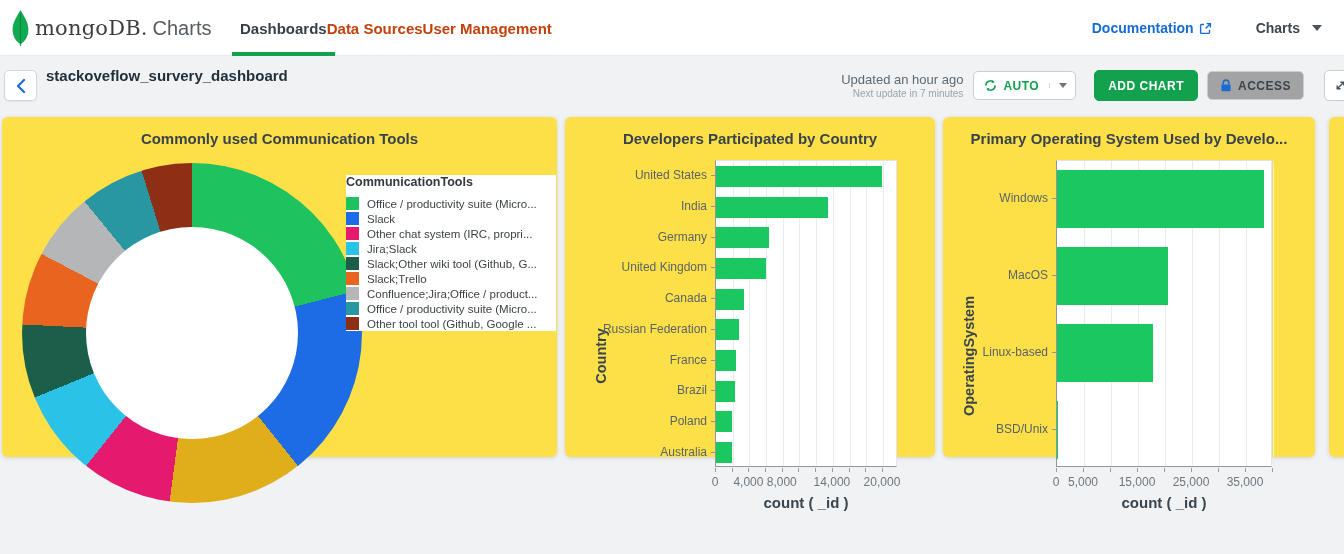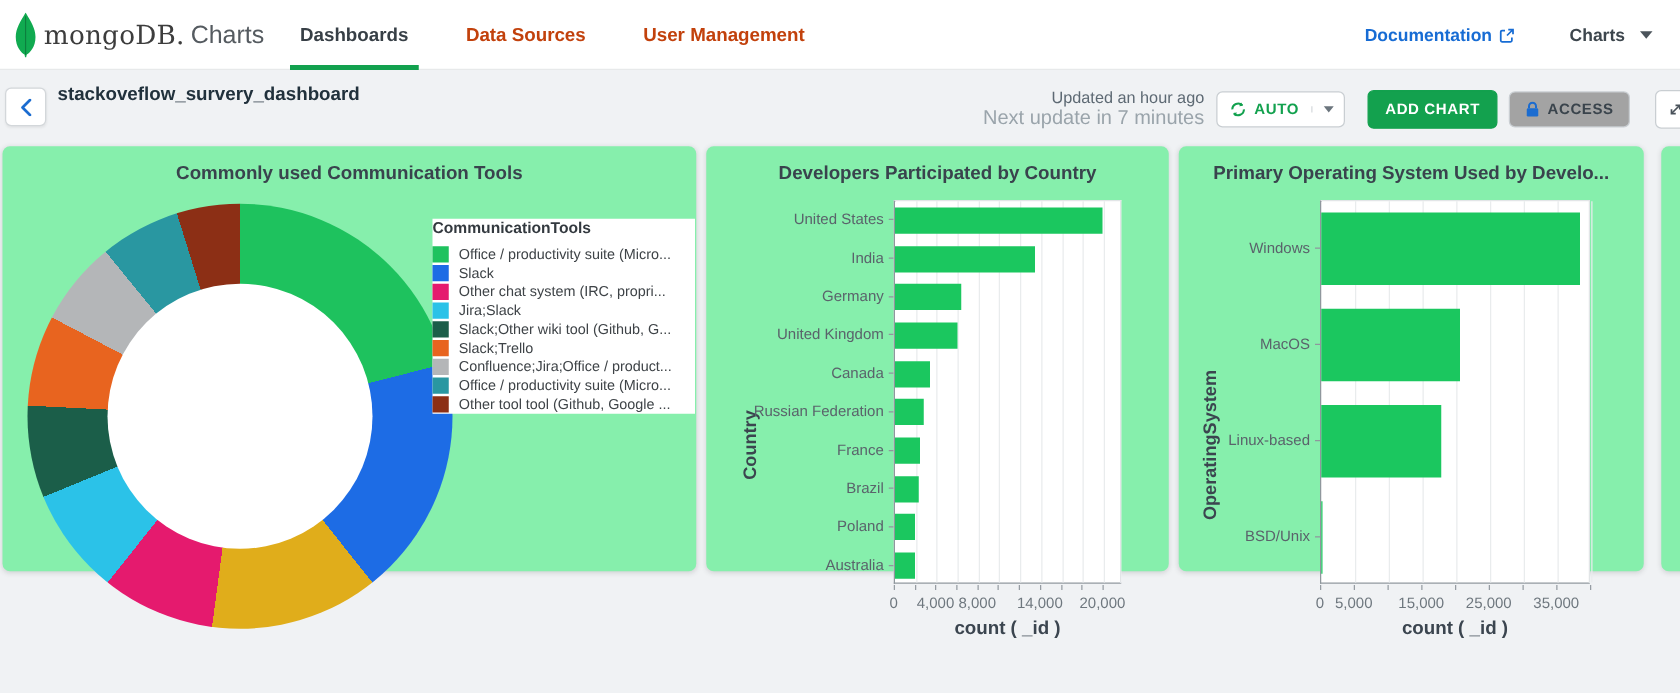--- a/index.html
+++ b/index.html
@@ -6,21 +6,21 @@
   html,body { width:1344px; height:554px; overflow:hidden; background:#f0f2f4;
               font-family:"Liberation Sans", sans-serif; }
 
   
   .navbar { position:absolute; left:0; top:0; width:1344px; height:56px;
             background:#fff; border-bottom:1px solid #e7e9ea; }
   .logo { position:absolute; left:10px; top:0; height:56px; display:flex; align-items:center; cursor:pointer; }
   .logo .brand { font-family:"DejaVu Serif", serif; font-size:21px; color:#3d3d3d; margin-left:4px; letter-spacing:.2px; }
   .logo .brand-dot { font-family:"DejaVu Serif", serif; font-size:21px; color:#3d3d3d; margin-right:5px; }
   .logo .product { font-size:20px; color:#555b60; font-weight:400; }
-  .tabs { position:absolute; left:240px; top:0; height:56px; display:flex; gap:46px; }
+  .tabs { position:absolute; left:240px; top:0; height:56px; display:flex; }
   .tab { position:relative; display:flex; align-items:center; height:56px; font-size:15px;
          color:#c2410c; font-weight:bold; cursor:pointer; white-space:nowrap; }
   .tab.active { color:#373f46; }
   .tab.active::after { content:""; position:absolute; left:-8px; right:-8px; bottom:0; height:4px; background:#12a14e; }
   .nav-right { position:absolute; right:22px; top:0; height:56px; display:flex; align-items:center; gap:44px; }
   .doc-link { display:flex; align-items:center; gap:5px; color:#176cd4; font-size:14px; font-weight:bold;
               text-decoration:none; cursor:pointer; }
   .org-menu { display:flex; align-items:center; gap:12px; font-size:14px; color:#3d464d; font-weight:bold; cursor:pointer; }
   .caret-down { width:0; height:0; border-left:5px solid transparent; border-right:5px solid transparent;
                 border-top:6px solid #4b545b; }
@@ -29,36 +29,36 @@
   .dash-header { position:absolute; left:0; top:56px; width:1344px; height:61px; }
   .back-btn { position:absolute; left:4px; top:14px; width:33px; height:31px; background:#fff;
               border:1px solid #d3d7da; border-radius:5px; display:flex; align-items:center; justify-content:center;
               box-shadow:0 1px 2px rgba(0,0,0,.06); cursor:pointer; }
   .dash-titles { position:absolute; left:46px; top:11px; }
   .dash-title { font-size:15px; font-weight:bold; color:#21313c; }
   .dash-subtitle { font-size:12.5px; color:#8b949b; margin-top:4px; }
   .header-right { position:absolute; right:-12px; top:14px; display:flex; align-items:center; }
   .updated-block { text-align:right; margin-right:10px; }
   .updated-line1 { font-size:13px; color:#5d6973; }
-  .updated-line2 { font-size:16px; color:#9aa4ab; margin-top:1px; }
+  .updated-line2 { font-size:10px; color:#9aa4ab; margin-top:1px; }
   .split-btn { display:flex; align-items:center; height:29px; background:#fff;
                border:1px solid #c9ced2; border-radius:5px; overflow:hidden; margin-right:18px; }
   .auto-main { display:flex; align-items:center; gap:6px; padding:0 10px; cursor:pointer; }
   .auto-label { font-size:12px; font-weight:bold; letter-spacing:.5px; color:#12a14e; }
   .auto-caret { width:26px; border-left:1px solid #d6dadd; display:flex; align-items:center; justify-content:center; cursor:pointer; }
   .auto-caret .caret-down { border-top-color:#6b757d; border-left-width:4.5px; border-right-width:4.5px; border-top-width:5.5px; }
   .btn { height:29px; display:flex; align-items:center; justify-content:center; gap:6px; border-radius:5px;
          font-size:12px; font-weight:bold; letter-spacing:.5px; cursor:pointer; }
   .btn-green { background:#13a14e; color:#fff; border:1px solid #13a14e; padding:0 13px; margin-right:9px; height:31px; }
   .btn-white { background:#a3a3a3; color:#3a444c; border:1px solid #c9ced2; padding:0 12px; margin-right:20px; }
   .icon-btn { width:32px; height:31px; background:#fff; border:1px solid #c9ced2; border-radius:5px;
               display:flex; align-items:center; justify-content:center; cursor:pointer; }
 
   
-  .card { position:absolute; top:117px; height:340px; background:#86efac; border-radius:6px;
+  .card { position:absolute; top:117px; height:340px; background:#fde047; border-radius:6px;
           box-shadow:0 1px 4px rgba(60,64,67,.18); }
   #card1 { left:2px;   width:555px; }
   #card2 { left:565px; width:370px; }
   #card3 { left:943px; width:372px; }
   #card4 { left:1329px; width:40px; }
   .chart-title { position:absolute; top:13px; left:0; right:0; text-align:center;
                  font-size:15px; font-weight:bold; color:#39434d; white-space:nowrap; overflow:hidden; }
 
   
   #donut { position:absolute; left:20px; top:46px; width:340px; height:340px; border-radius:50%; }

